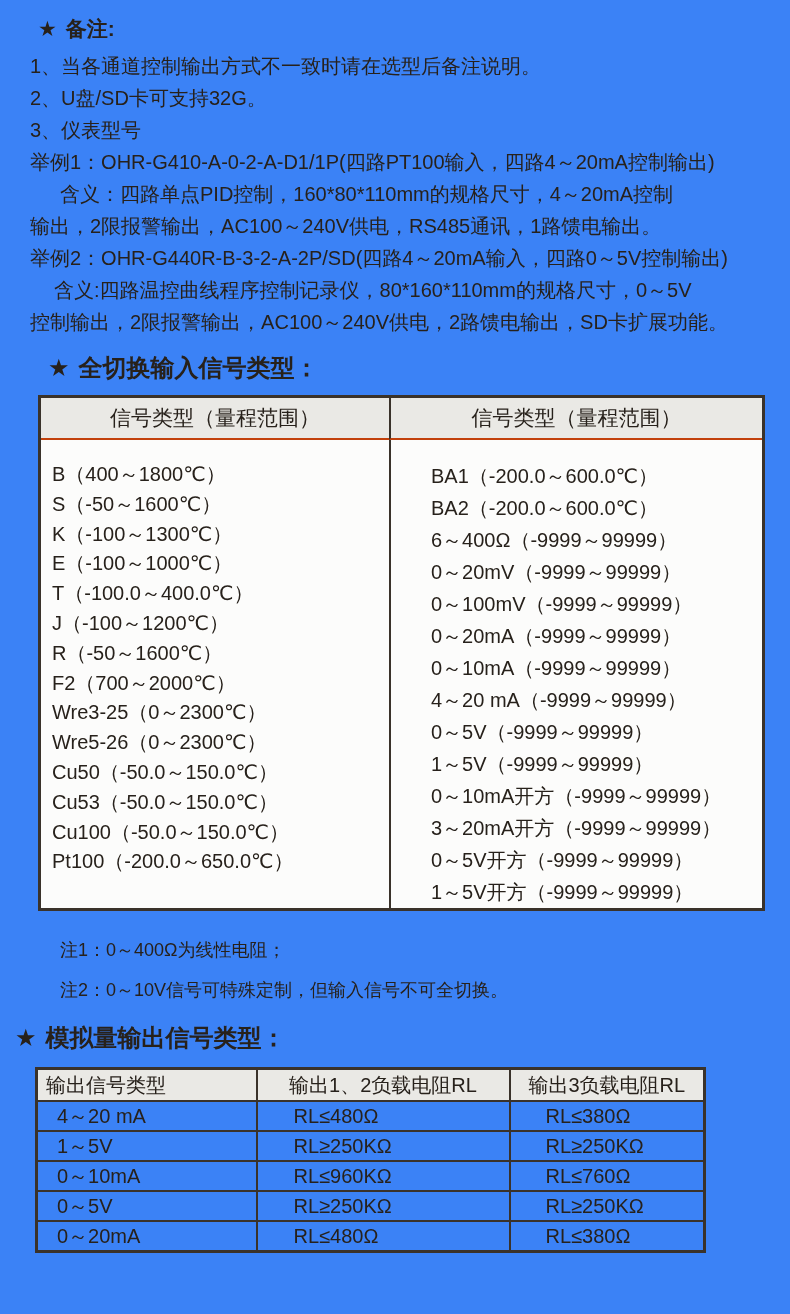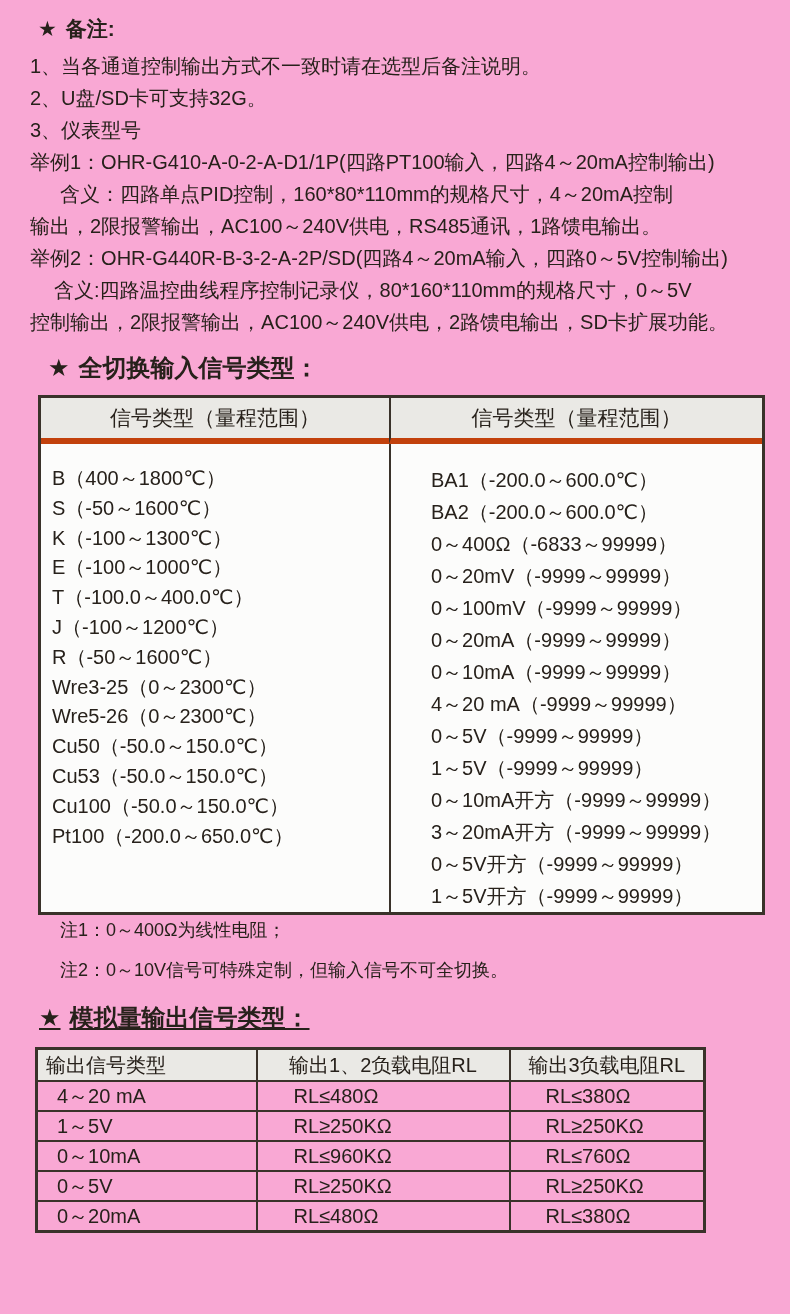--- a/index.html
+++ b/index.html
@@ -1,19 +1,19 @@
 <!DOCTYPE html>
 <html><head>
 <meta charset="utf-8">
 <style>
   html,body{margin:0;padding:0;}
   .page{
     position:relative;
     width:790px;height:1314px;
-    background:#f9a8d4;
+    background:#3b82f6;
     color:#27211b;
     font-family:"Liberation Sans","DejaVu Sans",sans-serif;
     overflow:hidden;
   }
   
   .notes-title{
     margin:0;padding:16px 0 8px 38px;
     font-size:21px;font-weight:bold;line-height:26px;
   }
   .star{margin-right:9px;font-weight:normal;}
@@ -22,45 +22,45 @@
     font-size:20px;line-height:32px;
     white-space:nowrap;
   }
   .note-line.indent1{padding-left:30px;}
   .note-line.indent2{padding-left:24px;}
   
   .section-title{
     margin:0;font-size:24px;font-weight:bold;line-height:30px;white-space:nowrap;
   }
   .input-title{padding:15px 0 12px 48px;}
-  .output-title{padding:22px 0 14px 39px;text-decoration:underline;}
+  .output-title{padding:22px 0 14px 15px;}
   
   .table1{
     margin-left:38px;width:727px;
     display:grid;grid-template-columns:348px 1fr;
     border:3px solid #3a322a;
     background:#fcfcfb;
     box-sizing:border-box;
   }
   .t1-h-cell{
     height:40px;background:#eae9e5;
-    border-bottom:6px solid #c2410c;
+    border-bottom:2px solid #c2410c;
     display:flex;align-items:center;justify-content:center;
     font-size:21px;
   }
   .col-r{border-left:2px solid #3a322a;}
   .t1-cell{height:448px;padding:20px 0 0 11px;font-size:20px;box-sizing:content-box;}
   .t1-cell.right{padding-left:40px;}
   .t1-cell.left  .sig-line{line-height:29.8px;white-space:nowrap;}
   .t1-cell.right .sig-line{line-height:32px;white-space:nowrap;}
   
   .footnote{
     margin:0 0 0 60px;font-size:18px;line-height:22px;white-space:nowrap;
   }
-  .footnote.first{margin-top:4px;}
+  .footnote.first{margin-top:28px;}
   .footnote.second{margin-top:18px;}
   
   .table2{
     margin-left:35px;width:668px;
     border-collapse:collapse;table-layout:fixed;
     border:3px solid #3a322a;
     font-size:20px;
   }
   .table2 col.w0{width:220px;}
   .table2 col.w1{width:253px;}
@@ -104,31 +104,32 @@
     <div class="t1-h-cell">信号类型（量程范围）</div>
     <div class="t1-h-cell col-r">信号类型（量程范围）</div>
     <div class="t1-cell left">
         <div class="sig-line">B（400～1800℃）</div>
         <div class="sig-line">S（-50～1600℃）</div>
         <div class="sig-line">K（-100～1300℃）</div>
         <div class="sig-line">E（-100～1000℃）</div>
         <div class="sig-line">T（-100.0～400.0℃）</div>
         <div class="sig-line">J（-100～1200℃）</div>
         <div class="sig-line">R（-50～1600℃）</div>
+        <div class="sig-line">F2（700～2000℃）</div>
         <div class="sig-line">Wre3-25（0～2300℃）</div>
         <div class="sig-line">Wre5-26（0～2300℃）</div>
         <div class="sig-line">Cu50（-50.0～150.0℃）</div>
         <div class="sig-line">Cu53（-50.0～150.0℃）</div>
         <div class="sig-line">Cu100（-50.0～150.0℃）</div>
         <div class="sig-line">Pt100（-200.0～650.0℃）</div>
       </div>
     <div class="t1-cell right col-r">
         <div class="sig-line">BA1（-200.0～600.0℃）</div>
         <div class="sig-line">BA2（-200.0～600.0℃）</div>
-        <div class="sig-line">0～400Ω（-6833～99999）</div>
+        <div class="sig-line">6～400Ω（-9999～99999）</div>
         <div class="sig-line">0～20mV（-9999～99999）</div>
         <div class="sig-line">0～100mV（-9999～99999）</div>
         <div class="sig-line">0～20mA（-9999～99999）</div>
         <div class="sig-line">0～10mA（-9999～99999）</div>
         <div class="sig-line">4～20 mA（-9999～99999）</div>
         <div class="sig-line">0～5V（-9999～99999）</div>
         <div class="sig-line">1～5V（-9999～99999）</div>
         <div class="sig-line">0～10mA开方（-9999～99999）</div>
         <div class="sig-line">3～20mA开方（-9999～99999）</div>
         <div class="sig-line">0～5V开方（-9999～99999）</div>

